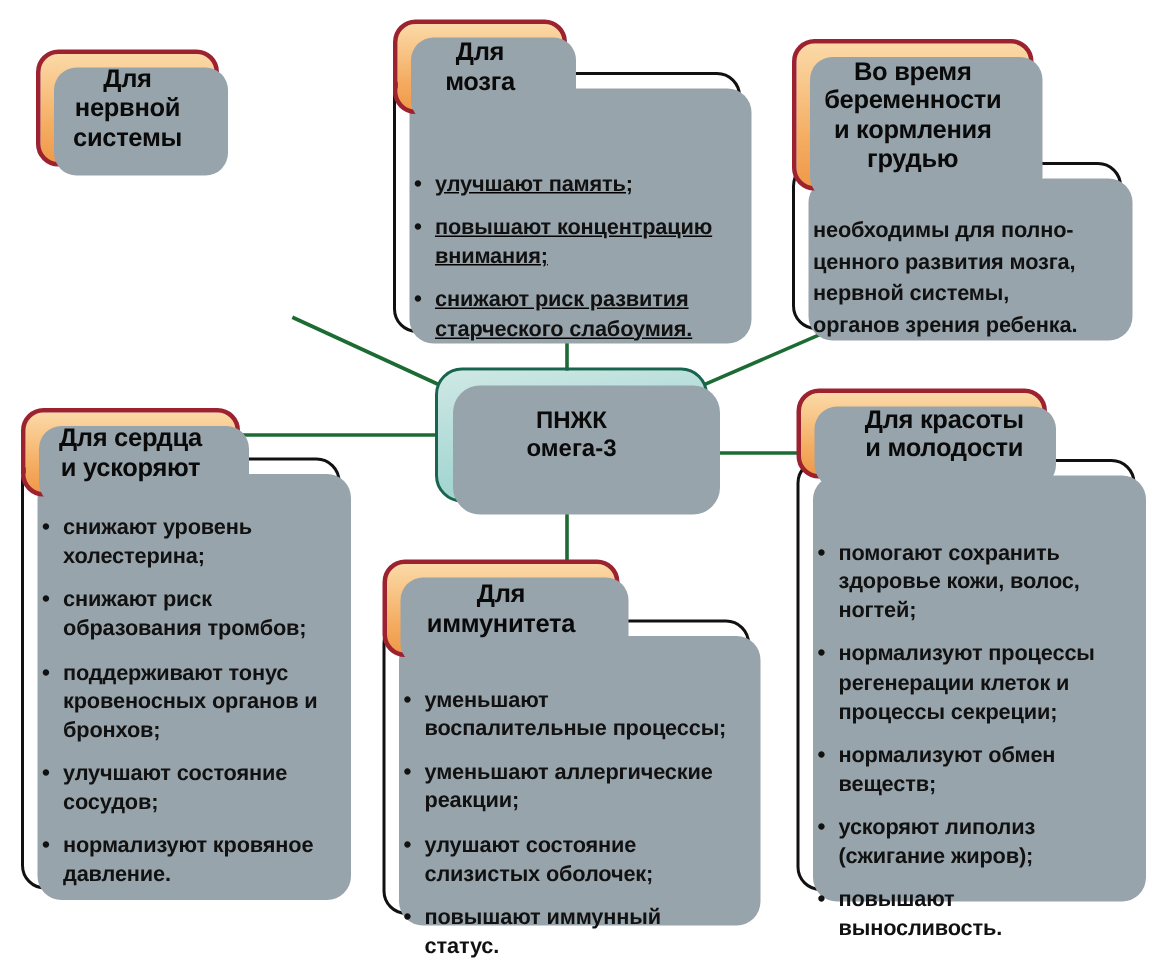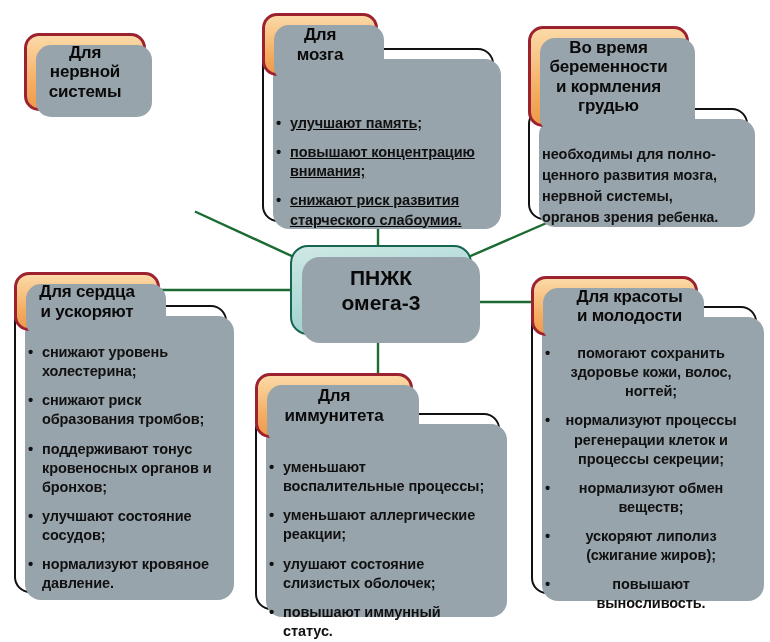--- a/index.html
+++ b/index.html
@@ -147,21 +147,21 @@
     position: absolute;
     left: 10px;
     top: 10px;
     width: 100%;
     height: 100%;
     background: #98a4ab;
     border-radius: 18px;
     z-index: -1;
   }
   #center-node span {
-    font-size: 21px;
+    font-size: 16px;
     font-weight: bold;
     line-height: 1.2;
     color: #0a0a0a;
     white-space: pre-line;
   }
 </style>
 </head>
 <body>
 
 <div id="canvas">
@@ -225,31 +225,31 @@
         <li>нормализуют кровяное давление.</li>
       </ul>
     </div>
   </div>
   <div class="badge" style="left:14px; top:272px; width:146px; height:59px;">
     <span>Для сердца
 и ускоряют</span>
   </div>
 
   <div class="panel" style="left:531px; top:306px; width:226px; height:288px;">
-    <div class="panel-body" style="top:36px;text-align:center;">
+    <div class="panel-body" style="top:52px;">
       <ul class="bullets">
         <li>помогают сохранить здоровье кожи, волос, ногтей;</li>
         <li>нормализуют процессы регенерации клеток и процессы секреции;</li>
         <li>нормализуют обмен веществ;</li>
         <li>ускоряют липолиз (сжигание жиров);</li>
         <li>повышают выносливость.</li>
       </ul>
     </div>
   </div>
-  <div class="badge" style="left:531px; top:276px; width:167px; height:60px;padding-left:40px;">
+  <div class="badge" style="left:531px; top:259px; width:167px; height:60px;padding-left:40px;">
     <span>Для красоты
 и молодости</span>
   </div>
 
   <div class="panel" style="left:255px; top:413px; width:245px; height:197px;">
     <div class="panel-body" style="top:43px;">
       <ul class="bullets">
         <li>уменьшают воспалительные процессы;</li>
         <li>уменьшают аллергические реакции;</li>
         <li>улушают состояние слизистых оболочек;</li>

